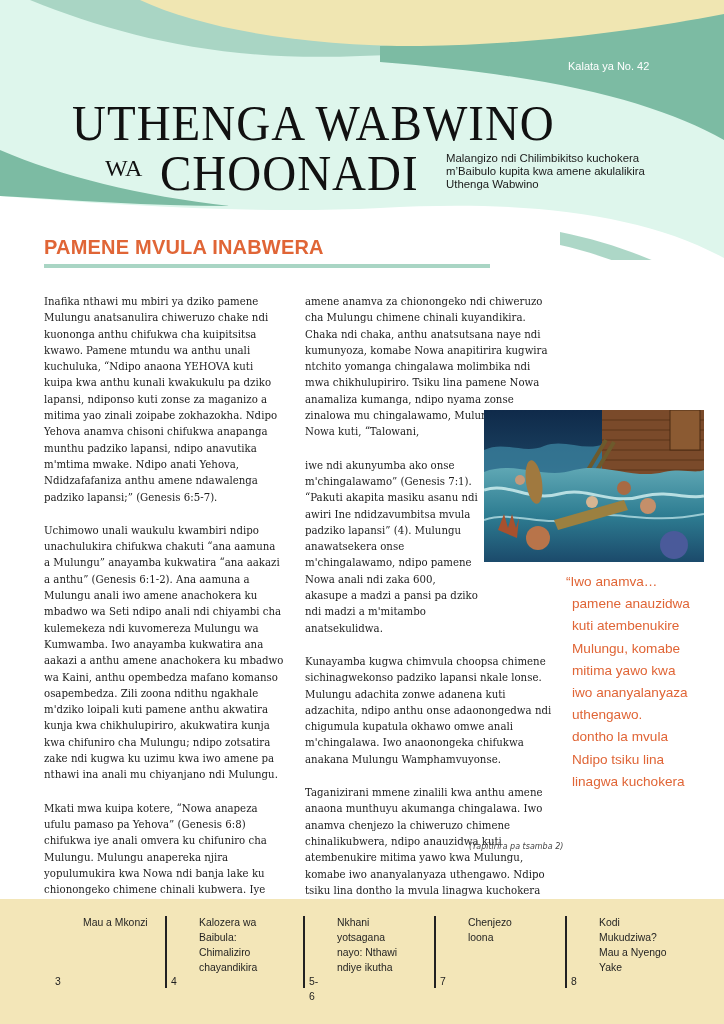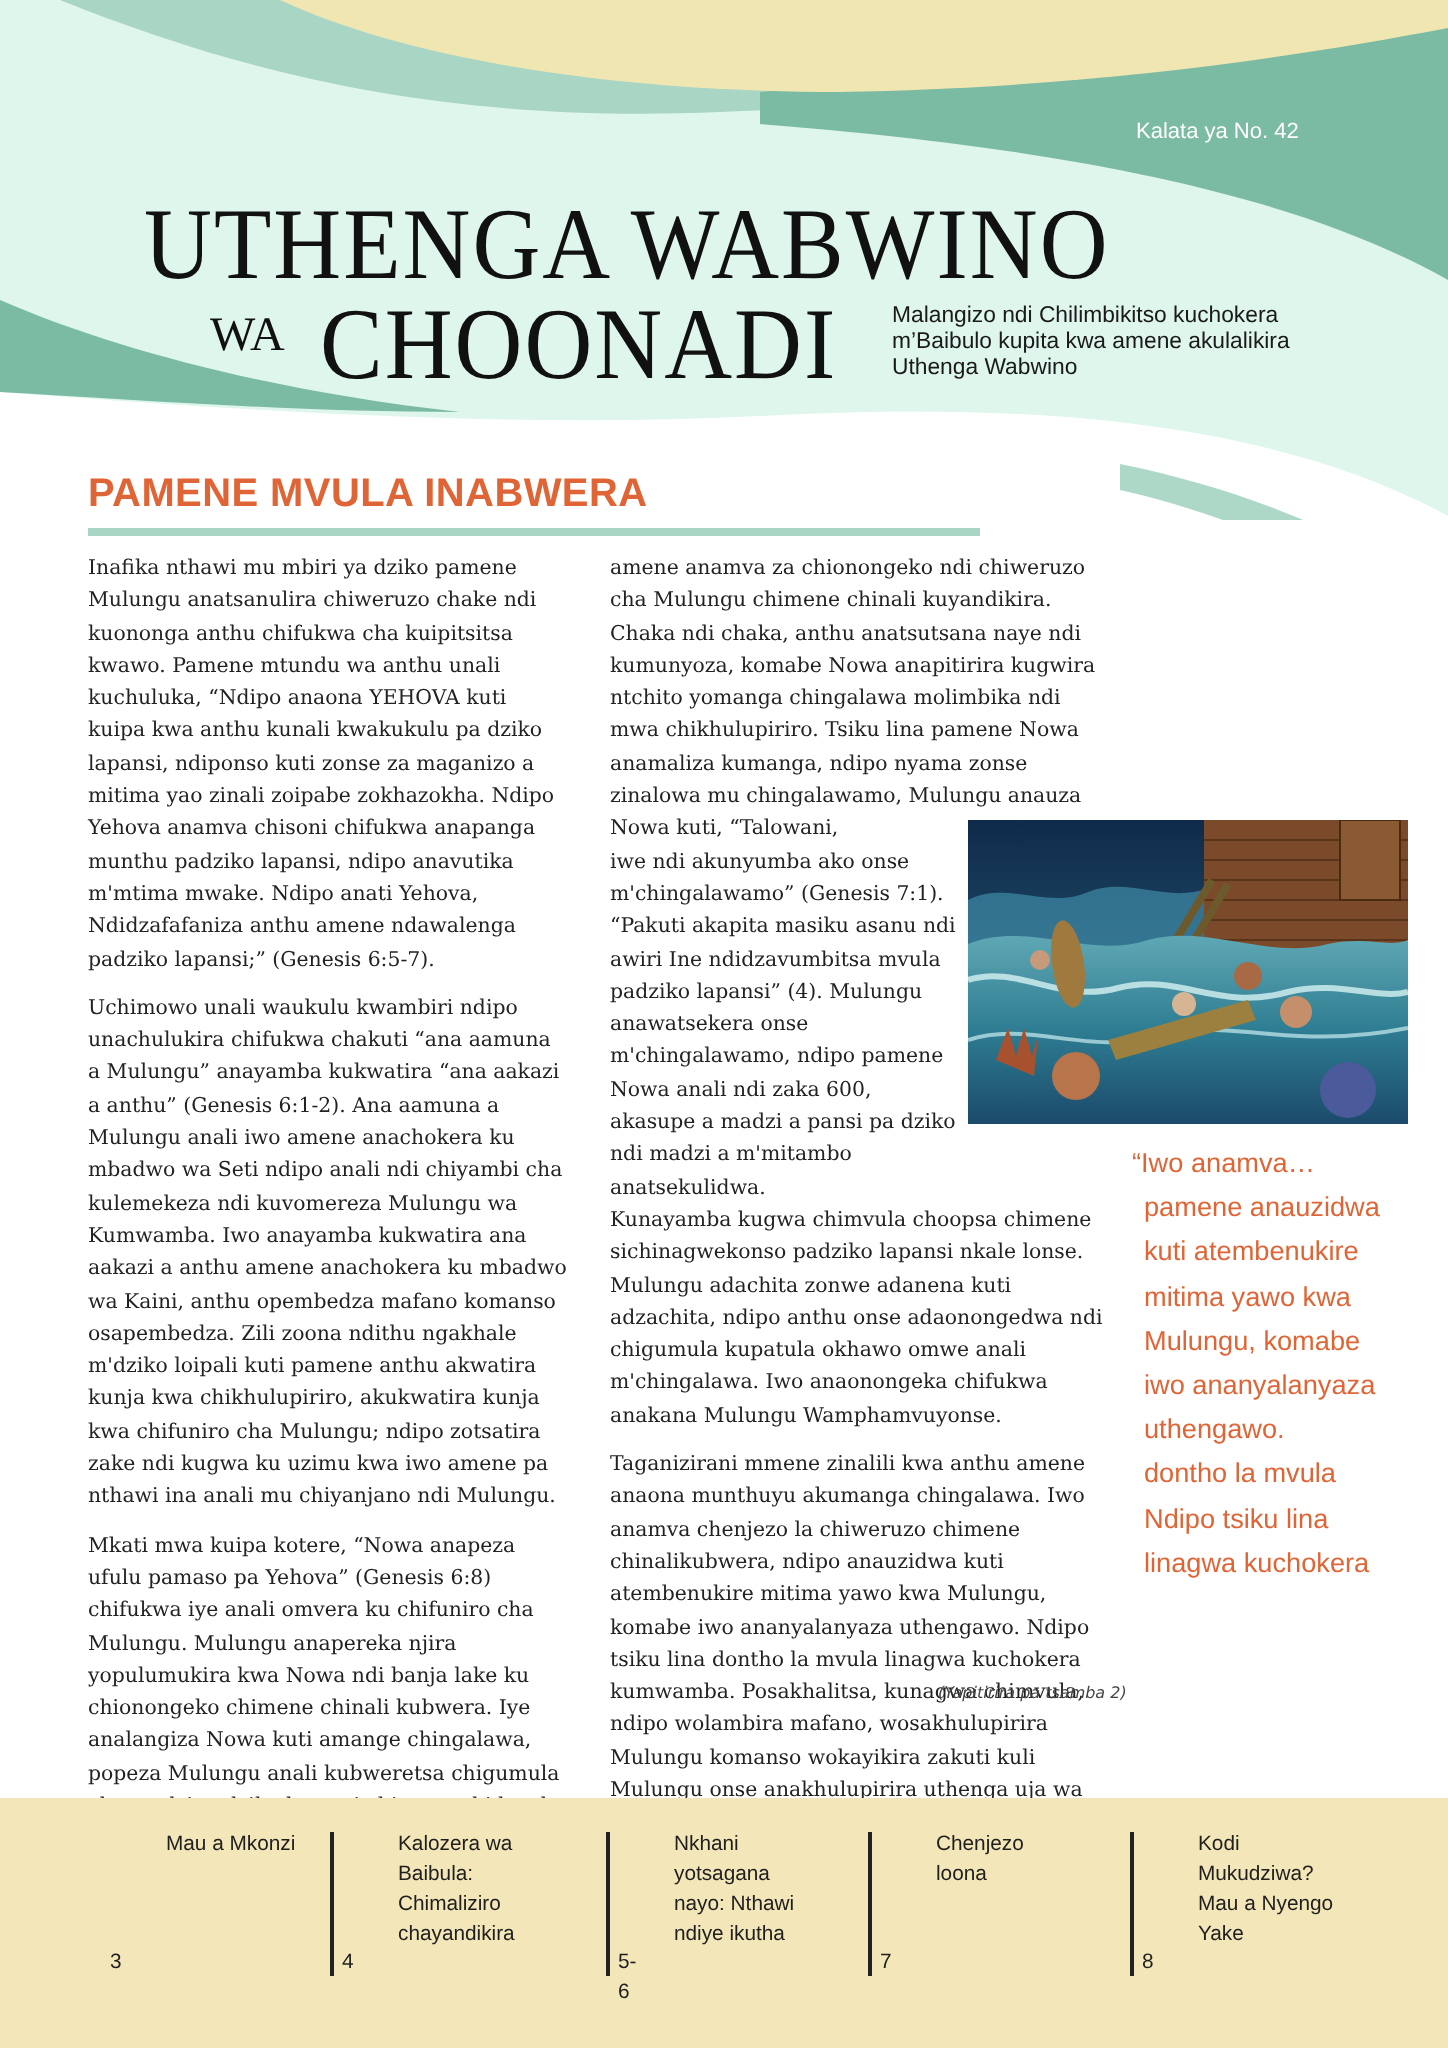--- a/index.html
+++ b/index.html
@@ -33,21 +33,21 @@
 
   .article-title {
     position: absolute; left: 44px; top: 236px;
     font-family: "Liberation Sans", sans-serif; font-size: 20px; color: #e06536; letter-spacing: 0.2px;
   }
   .title-rule {
     position: absolute; left: 44px; top: 264px; width: 446px; height: 4px; background: #a9d5c4;
   }
 
   .col { position: absolute; font-family: "DejaVu Serif", serif; font-size: 10.2px; line-height: 16.3px; color: #222; }
-  .col p { margin-bottom: 8px; }
+  .col p { margin-bottom: 8px; margin-top: 17px; }
   .col1 { left: 44px; top: 277px; width: 240px; }
   .col2 { left: 305px; top: 277px; width: 245px; }
   .col2 .narrow { width: 176px; }
   .continue-note {
     position: absolute; left: 433px; top: 842px;
     font-family: "DejaVu Sans", sans-serif; font-style: italic; font-size: 8px; color: #444; padding-left: 36px;
   }
 
   .flood-image {
     position: absolute; left: 484px; top: 410px; width: 220px; height: 152px;
@@ -156,22 +156,22 @@
     <circle cx="164" cy="96" r="8" fill="#c48f6a"></circle>
     <circle cx="190" cy="135" r="14" fill="#4a5a9a"></circle>
     <circle cx="36" cy="70" r="5" fill="#c69a7a"></circle>
   </svg>
 </div>
 
 <div class="pull-quote">
   <span class="pq-line first">“Iwo anamva…</span>
   <span class="pq-line">pamene anauzidwa</span>
   <span class="pq-line">kuti atembenukire</span>
+  <span class="pq-line">Mulungu, komabe</span>
   <span class="pq-line">mitima yawo kwa</span>
-  <span class="pq-line">Mulungu, komabe</span>
   <span class="pq-line">iwo ananyalanyaza</span>
   <span class="pq-line">uthengawo.</span>
   <span class="pq-line">dontho la mvula</span>
   <span class="pq-line">Ndipo tsiku lina</span>
   <span class="pq-line">linagwa kuchokera</span>
 </div>
 
 <div class="footer">
   <div class="toc-item" style="left:55px;">
     <div class="toc-title">Mau a Mkonzi</div>

